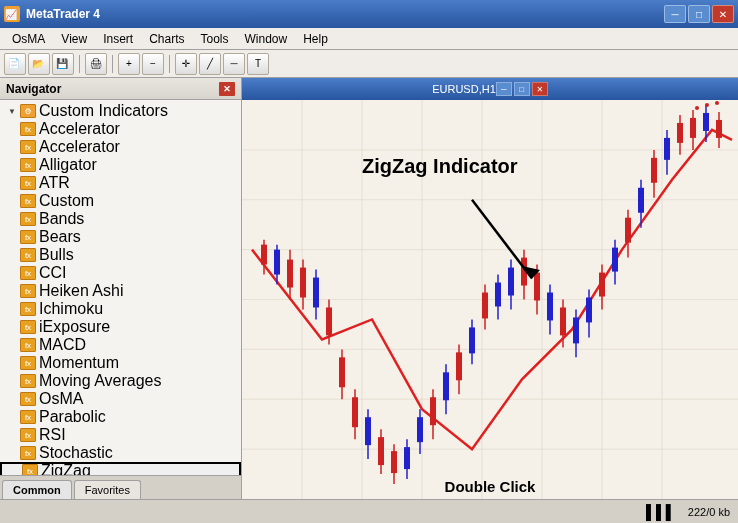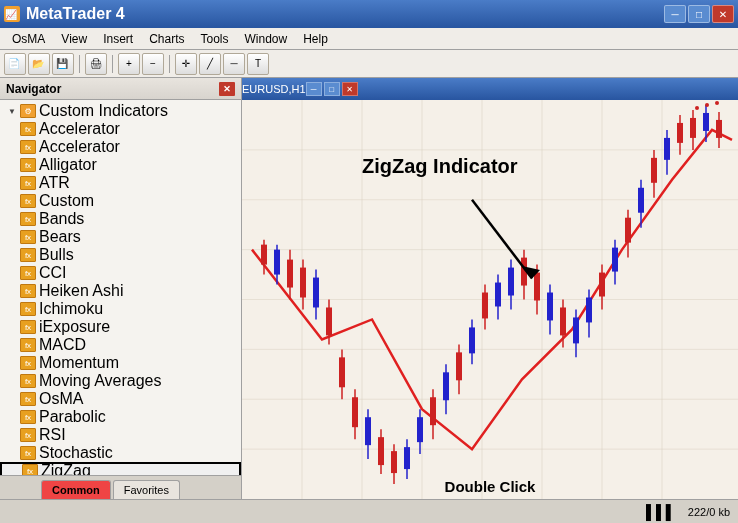--- a/index.html
+++ b/index.html
@@ -32,21 +32,21 @@
       width: 16px;
       height: 16px;
       background: #f0a030;
       border-radius: 2px;
       display: flex;
       align-items: center;
       justify-content: center;
       font-size: 10px;
     }
     .title-text {
-      font-size: 16px;
+      font-size: 12px;
       font-weight: bold;
     }
     .title-controls {
       display: flex;
       gap: 2px;
     }
     .title-btn {
       width: 22px;
       height: 18px;
       border: 1px solid rgba(255,255,255,0.4);
@@ -213,41 +213,40 @@
       padding: 3px 10px;
       font-size: 11px;
       background: #e8e4de;
       border: 1px solid #a0a0a0;
       border-bottom: none;
       cursor: pointer;
       border-radius: 3px 3px 0 0;
       margin-right: 2px;
     }
     .nav-tab.active {
-      background: #ef4444;
+      background: #e5e5e5;
       font-weight: bold;
       z-index: 1;
-      margin-left: 39px;
     }
 
     
     .chart-area {
       flex: 1;
       background: #1a1a2e;
       position: relative;
       overflow: hidden;
     }
 
     
     .chart-title-bar {
       height: 22px;
       background: linear-gradient(to bottom, #4a7cc7, #2855a0);
       display: flex;
       align-items: center;
-      justify-content: flex-start;
+      justify-content: center;
       padding: 0 0;
       color: white;
       font-size: 11px;
     }
     .chart-title-controls {
       display: flex;
       gap: 2px;
     }
     .chart-title-btn {
       width: 16px;

